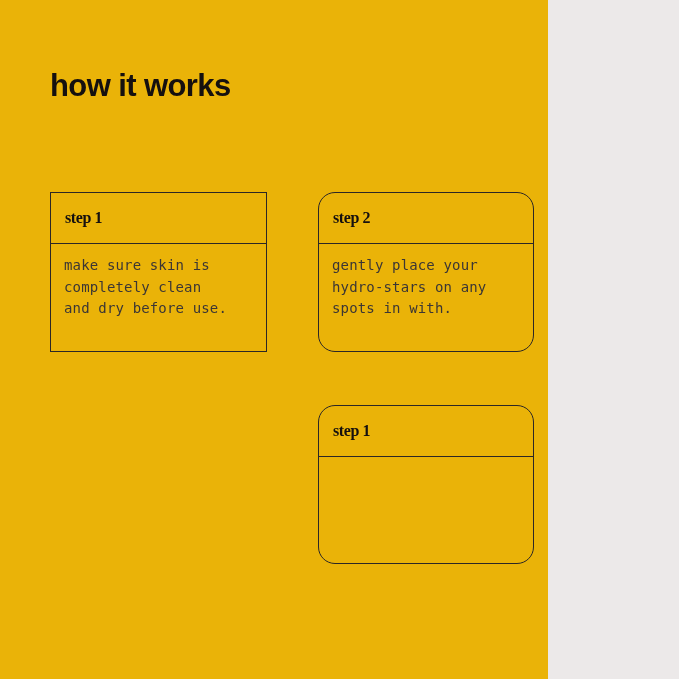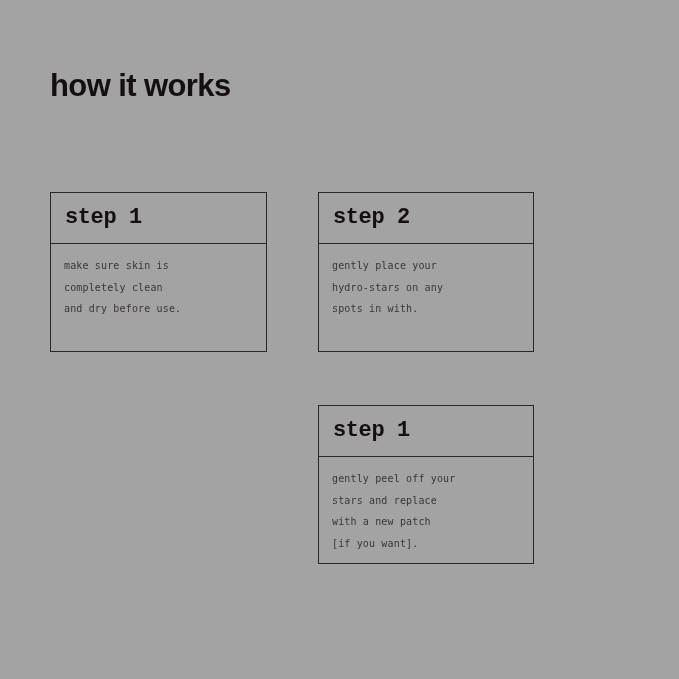--- a/index.html
+++ b/index.html
@@ -13,23 +13,23 @@
     background: #ece9e9;
     font-family: "Liberation Sans", sans-serif;
     overflow: hidden;
     position: relative;
   }
 
   #page {
     position: absolute;
     left: 0;
     top: 0;
-    width: 679px;
+    width: 548px;
     height: 679px;
-    background: #a3a3a3;
+    background: #eab308;
   }
 
   
   .page-title {
     position: absolute;
     left: 50px;
     top: 64px;
     font-family: "Liberation Sans", sans-serif;
     font-size: 31px;
     font-weight: 700;
@@ -52,53 +52,53 @@
     position: absolute;
     box-sizing: border-box;
     border: 1.6px solid #2b2726;
     background: transparent;
     display: flex;
     flex-direction: column;
   }
 
   
   .step-card.col-left  { left: 50px;  width: 217px; }
-  .step-card.col-right { left: 318px; width: 216px; }
+  .step-card.col-right { left: 318px; width: 216px; border-radius: 17px; }
   .step-card.row-top    { top: 192px; height: 160px; }
   .step-card.row-bottom { top: 405px; height: 159px; }
 
   .step-header {
     box-sizing: border-box;
     height: 51px;
     flex: 0 0 51px;
     border-bottom: 1.6px solid #2b2726;
     display: flex;
     align-items: center;
     padding: 0 0 0 14px;
   }
 
   .step-header-label {
-    font-family: Liberation Mono, monospace;
-    font-size: 22px;
+    font-family: Liberation Serif, serif;
+    font-size: 16px;
     font-weight: 700;
     letter-spacing: -0.4px;
     color: #15100f;
     line-height: 24px;
     white-space: nowrap;
   }
 
   .step-body {
     box-sizing: border-box;
     flex: 1 1 auto;
     padding: 11px 6px 0 13px;
   }
 
   .step-body-text {
     font-family: "DejaVu Sans Mono", "Liberation Mono", monospace;
-    font-size: 10px;
+    font-size: 14px;
     line-height: 21.6px;
     letter-spacing: 0.15px;
     color: #3b3635;
     white-space: pre;
   }
 </style>
 </head>
 <body>
 
 <div id="page">
@@ -127,22 +127,16 @@
 hydro-stars on any
 spots in with.</div>
       </div>
     </div>
 
 
     <div class="step-card col-right row-bottom">
       <div class="step-header">
         <span class="step-header-label">step 1</span>
       </div>
-      <div class="step-body">
-        <div class="step-body-text">gently peel off your
-stars and replace
-with a new patch
-[if you want].</div>
-      </div>
     </div>
 
   </div>
 </div>
 
 </body></html>

